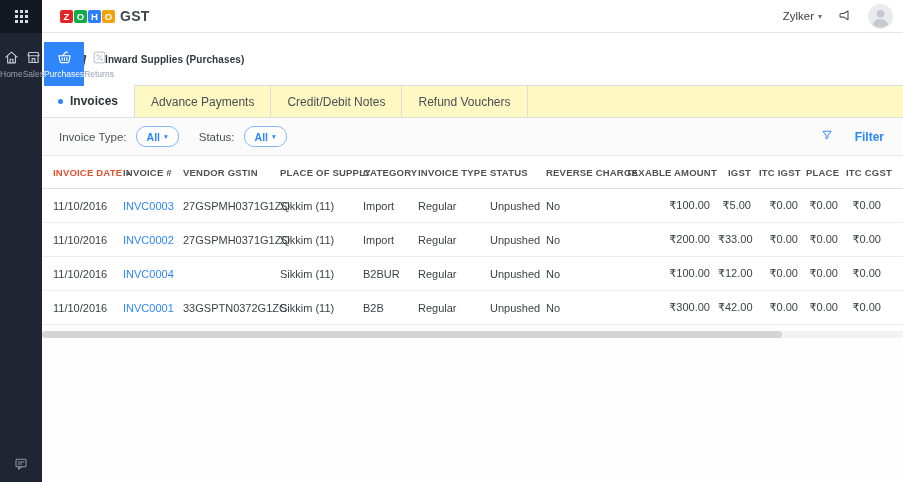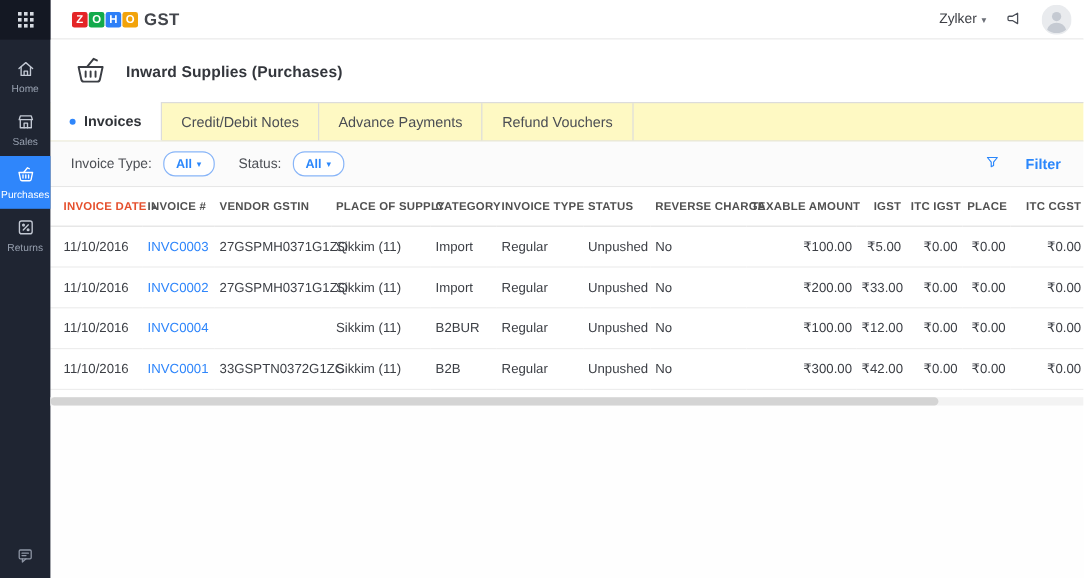--- a/index.html
+++ b/index.html
@@ -5,21 +5,21 @@
   * { margin:0; padding:0; box-sizing:border-box; }
   html,body { width:903px; height:482px; }
   body { font-family:"Liberation Sans","DejaVu Sans",sans-serif; background:#fff; overflow:hidden; }
   .app { display:flex; width:903px; height:482px; }
 
   
   .sidebar { position:relative; width:42px; background:#1f2532; flex:none; display:flex; flex-direction:column; }
   .app-grid { height:33px; background:#141823; display:flex; align-items:center; justify-content:center; cursor:pointer; flex:none; }
   .grid-icon { display:grid; grid-template-columns:repeat(3,3px); grid-template-rows:repeat(3,3px); gap:2px; }
   .grid-icon i { background:#d6dae1; }
-  .nav { padding-top:9px; display:flex; flex-direction:column; }
+  .nav { padding-top:9px; display:flex; flex-direction:row; }
   .nav-item { height:44px; display:flex; flex-direction:column; align-items:center; justify-content:center; gap:3px; color:#c3c9d4; cursor:pointer; }
   .nav-label { font-size:8.5px; color:#98a1b0; }
   .nav-item.active { background:#2f86fb; color:#fff; }
   .nav-item.active .nav-label { color:#fff; }
   .nav-icon svg { width:17px; height:17px; display:block; }
   .sidebar-bottom { position:absolute; bottom:6px; left:0; width:100%; display:flex; justify-content:center; color:#8e96a5; cursor:pointer; }
   .sidebar-bottom svg { width:16px; height:16px; }
 
   
   .main { flex:1; display:flex; flex-direction:column; background:#fff; min-width:0; }
@@ -32,21 +32,21 @@
   .org-select { font-size:11.5px; color:#3e4046; display:flex; align-items:center; gap:4px; cursor:pointer; }
   .org-caret { font-size:8px; color:#6b6f77; }
   .announce { color:#4a4e57; display:flex; cursor:pointer; }
   .announce svg { width:16px; height:16px; }
   .avatar { display:flex; cursor:pointer; }
   .avatar svg { width:25px; height:25px; }
 
   .page-head { height:52px; background:#fff; display:flex; align-items:center; padding:0 12px 0 17px; gap:13px; flex:none; }
   .basket-hero { color:#3b3e44; display:flex; }
   .basket-hero svg { width:33px; height:30px; }
-  .page-title { font-size:13px; font-weight:bold; color:#33363c; letter-spacing:.1px; }
+  .page-title { font-size:10px; font-weight:bold; color:#33363c; letter-spacing:.1px; }
   .import-btn { margin-left:auto; background:#2b87fb; color:#fff; border:none; border-radius:15px; height:29px; padding:0 14px; font-size:11px; font-weight:bold; font-family:inherit; cursor:pointer; }
 
   .tab-bar { height:33px; background:#fef9c3; border-top:1px solid #dcdcdc; border-bottom:1px solid #e0e0e0; display:flex; flex:none; }
   .tab { display:flex; align-items:center; justify-content:center; gap:7px; padding:0 16px; border-right:1px solid #dcdcdc; font-size:12px; color:#4b4e54; cursor:pointer; white-space:nowrap; }
   .tab.active { background:#fff; font-weight:bold; color:#303338; margin-top:-1px; }
   .tab-dot { width:5px; height:5px; border-radius:50%; background:#2f86fb; }
 
   .filter-bar { height:38px; background:#fbfbfb; border-bottom:1px solid #e7e7e7; display:flex; align-items:center; padding:0 19px 0 17px; flex:none; }
   .f-label { font-size:11.5px; color:#4c4f55; margin-right:9px; }
   .pill { background:#fff; border:1px solid #88b5f8; color:#2b87fb; border-radius:10px; height:21px; padding:0 10px; font-size:10.5px; font-weight:bold; font-family:inherit; display:flex; align-items:center; gap:4px; cursor:pointer; margin-right:20px; }
@@ -55,21 +55,21 @@
   .filter-link svg { width:12px; height:12px; }
 
   
   .table-wrap { background:#fff; flex:none; }
   table { width:100%; border-collapse:collapse; table-layout:fixed; }
   th { font-size:9.5px; font-weight:bold; color:#515151; letter-spacing:.2px; text-align:left; padding:11px 4px 10px; border-bottom:1px solid #e2e2e2; white-space:nowrap; cursor:pointer; }
   th.sorted { color:#e5502e; }
   th.r, td.r { text-align:right; }
   td { font-size:11px; color:#3c3f45; padding:0 4px; height:34px; border-bottom:1px solid #ededed; white-space:nowrap; }
   .c0 { padding-left:11px; }
-  .c12 { padding-right:2px; }
+  .c12 { padding-right:22px; }
   th.c0{width:77px} th.c1{width:60px} th.c2{width:97px} th.c3{width:83px} th.c4{width:55px}
   th.c5{width:72px} th.c6{width:56px} th.c7{width:80px} th.c8{width:92px} th.c9{width:41px}
   th.c10{width:47px} th.c11{width:40px} th.c12{width:61px}
   .cell-link { color:#2f86fb; text-decoration:none; cursor:pointer; }
   .sort-arrow { font-size:6.5px; color:#5a5d63; margin-left:3px; vertical-align:1px; }
   .hscroll { margin-top:6px; height:7px; background:#f3f3f3; position:relative; }
   .hthumb { position:absolute; left:0; top:0; height:7px; width:86%; background:#d4d4d4; border-radius:3.5px; cursor:pointer; }
   .below { flex:1; background:#fefefe; }
 </style>
 </head>
@@ -187,24 +187,24 @@
       </span>
       <h1 class="page-title">Inward Supplies (Purchases)</h1>
     </div>
 
     <div class="tab-bar">
         <div class="tab active">
           <span class="tab-dot"></span>
           <span>Invoices</span>
         </div>
         <div class="tab">
+          <span>Advance Payments</span>
+        </div>
+        <div class="tab">
           <span>Credit/Debit Notes</span>
-        </div>
-        <div class="tab">
-          <span>Advance Payments</span>
         </div>
         <div class="tab">
           <span>Refund Vouchers</span>
         </div>
       </div>
 
     <div class="filter-bar">
       <span class="f-label">Invoice Type:</span>
       <button class="pill">
         <span>All</span>

